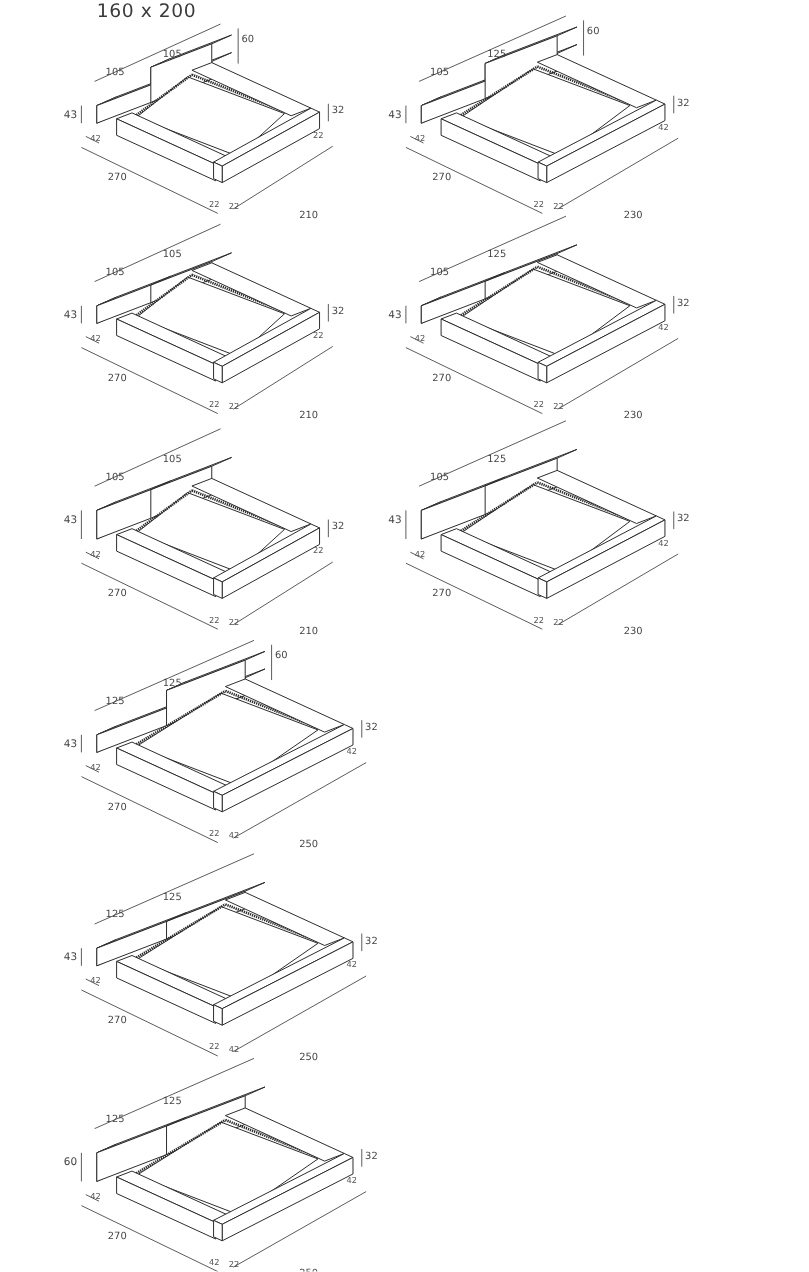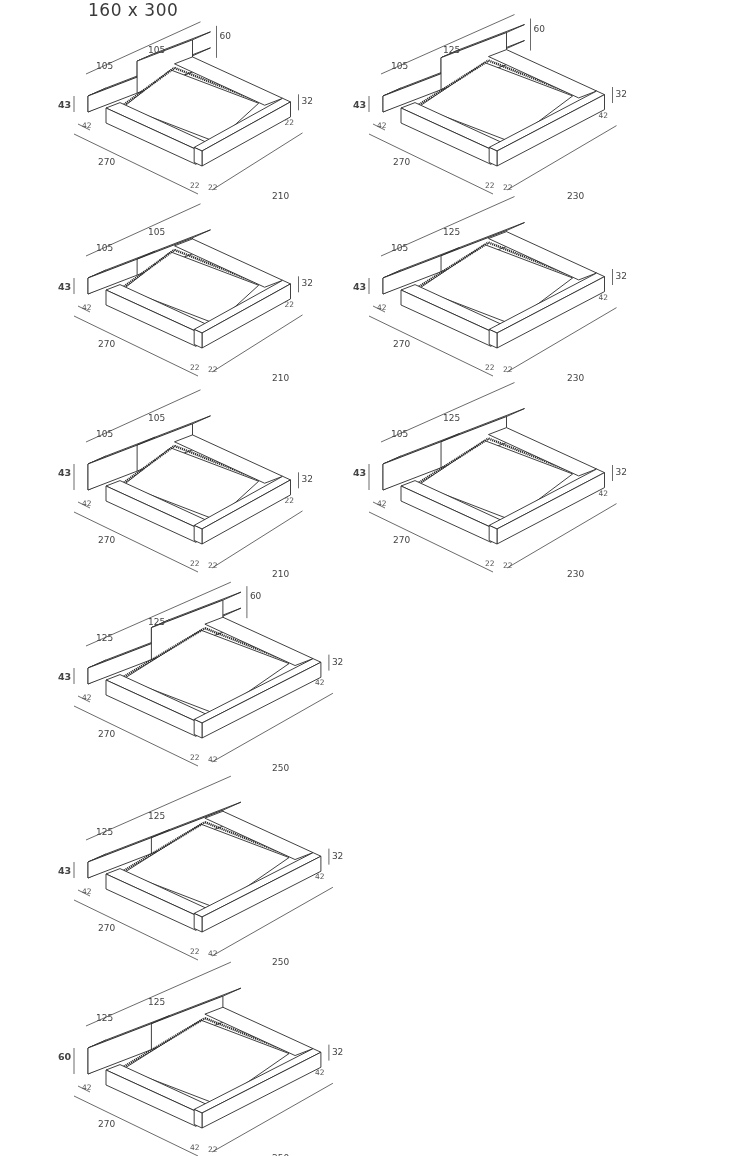--- a/index.html
+++ b/index.html
@@ -2,27 +2,27 @@
 <html><head>
 <meta charset="utf-8">
 <style>
   html, body { margin:0; padding:0; background:#ffffff; }
   body { width:735px; height:1156px; position:relative; overflow:hidden;
          font-family:"DejaVu Sans", sans-serif; color:#333; }
   .title { position:absolute; left:88px; top:0px; font-size:17px; color:#3a3a3a; letter-spacing:0.5px; }
   .diagram { position:absolute; width:330px; height:190px; }
   .diagram svg { position:absolute; left:0; top:0; overflow:visible; }
   .lbl { position:absolute; font-size:9px; color:#444; line-height:1; white-space:nowrap; }
-  .lbl.big { font-size:9.5px;font-weight:bold; }
+  .lbl.big { font-size:9.5px; }
   .lbl.sm { font-size:7.5px; color:#555; }
 </style>
 </head>
 <body>
 
-<div class="title">160 x 300</div>
+<div class="title">160 x 200</div>
 
 <div id="diagrams">
     <div class="diagram" style="left: 55px; top: 40px;">
       <svg width="330" height="190" viewBox="0 0 330 190">
         <polygon stroke="#2b2b2b" stroke-width="0.9" fill="#fff" stroke-linejoin="round" points="33,56 51,48 51,64 33,72"></polygon>
         <polygon stroke="#2b2b2b" stroke-width="0.9" fill="#fff" stroke-linejoin="round" points="33,56 51,48 155.5,7.839215686274507 137.5,15.839215686274507"></polygon>
         <polygon stroke="#2b2b2b" stroke-width="0.9" fill="#fff" stroke-linejoin="round" points="33,56 137.5,15.839215686274507 137.5,31.839215686274507 33,72"></polygon>
         <polygon stroke="#2b2b2b" stroke-width="0.9" fill="#fff" stroke-linejoin="round" points="82.115,21.12443137254902 100.115,13.124431372549019 155.5,-8.160784313725493 137.5,-0.16078431372549318"></polygon>
         <polygon stroke="#2b2b2b" stroke-width="0.9" fill="#fff" stroke-linejoin="round" points="82.115,21.12443137254902 100.115,13.124431372549019 100.115,29.12443137254902 82.115,37.12443137254902"></polygon>
         <polygon stroke="#2b2b2b" stroke-width="0.9" fill="#fff" stroke-linejoin="round" points="82.115,21.12443137254902 137.5,-0.16078431372549318 137.5,31.839215686274507 82.115,53.12443137254902"></polygon>

